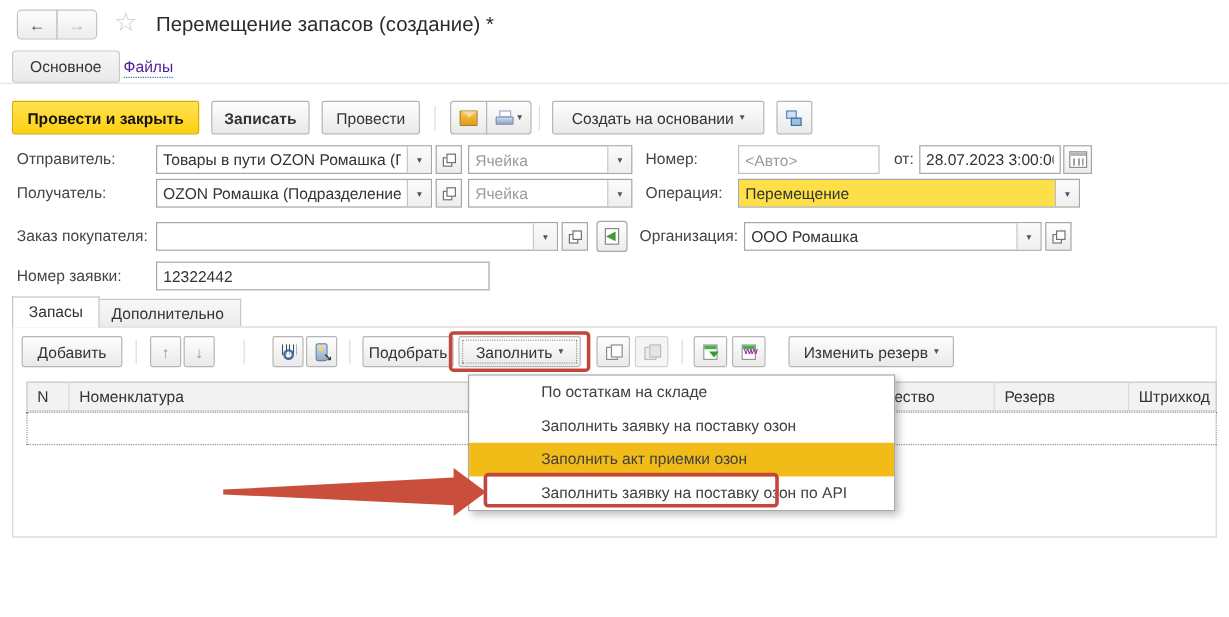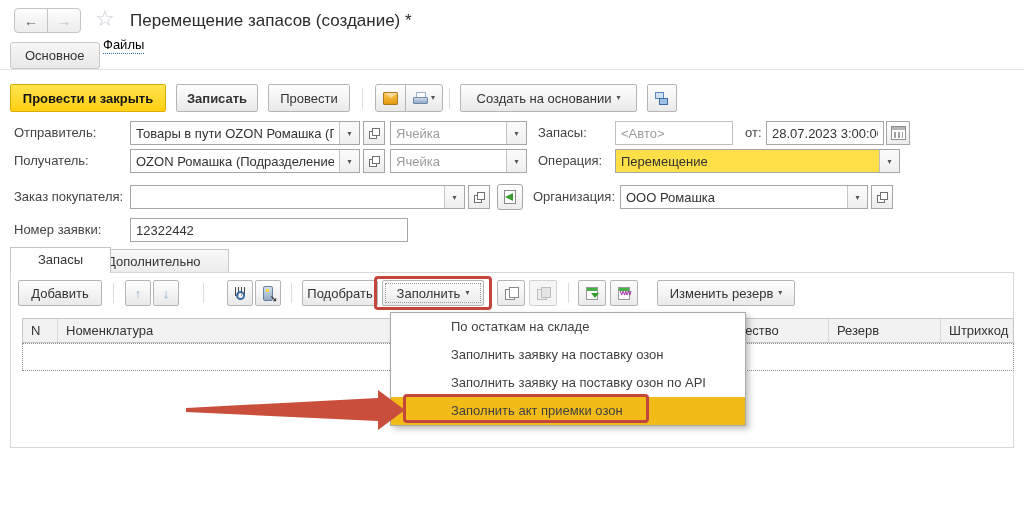--- a/index.html
+++ b/index.html
@@ -27,23 +27,23 @@
   .field.cream{background:#fbf0c7;}
   .field.cream .inp{background:#fde047;}
   .field.cream .dd{background:linear-gradient(#fbfbfb,#efefef);border-left-color:#bdbdbd;}
   .sqbtn{position:absolute;box-sizing:border-box;width:22px;height:24px;border:1px solid #a6a6a6;
          background:linear-gradient(#fff,#ececec);display:flex;align-items:center;justify-content:center;}
 
   .navbtn{position:absolute;box-sizing:border-box;width:34px;height:25px;background:linear-gradient(#fdfdfd,#ececec);
           border:1px solid #c3c3c3;display:flex;align-items:center;justify-content:center;font-size:14px;}
   .page-tab{position:absolute;top:42px;height:27px;line-height:25px;padding:0 14px;background:linear-gradient(#f6f6f6,#e9e9e9);
             border:1px solid #c9c9c9;border-radius:3px;color:#333;box-sizing:border-box;}
-  .link-tab{position:absolute;top:37px;color:#000000;border-bottom:1px dotted #2e6db4;line-height:16px;cursor:pointer;}
-
-  .sec-tab{position:absolute;box-sizing:border-box;padding:0 27px;line-height:24px;white-space:nowrap;}
+  .link-tab{position:absolute;top:48px;color:#4c1d95;border-bottom:1px dotted #2e6db4;line-height:16px;cursor:pointer;}
+
+  .sec-tab{position:absolute;box-sizing:border-box;padding:0 13px;line-height:24px;white-space:nowrap;}
   .sec-tab.active{top:247px;height:26px;background:#fff;border:1px solid #c4c4c4;border-bottom:none;z-index:3;}
   .sec-tab.inactive{top:249px;height:23px;background:linear-gradient(#f8f8f8,#ececec);border:1px solid #c8c8c8;border-bottom:none;}
   .panel{position:absolute;left:10px;top:272px;width:1004px;height:176px;border:1px solid #d6d6d6;background:#fff;box-sizing:border-box;}
 
   .thead{position:absolute;left:22px;top:318px;width:992px;height:25px;display:flex;background:#f2f2f2;
          border:1px solid #c6c6c6;box-sizing:border-box;z-index:1;}
   .thead .th{box-sizing:border-box;border-right:1px solid #d9d9d9;padding:0 8px;line-height:23px;color:#333;
              overflow:hidden;white-space:nowrap;flex:0 0 auto;}
   .emptyrow{position:absolute;left:22px;top:343px;width:992px;height:28px;border:1px dotted #8f8f8f;background:#fff;box-sizing:border-box;z-index:1;}
 
@@ -132,21 +132,21 @@
     <input class="inp" value="Товары в пути OZON Ромашка (По" style="">
     <span class="dd">▾</span>
   </div>
   <div class="sqbtn" style="left:363px;top:121px;">
     <span class="ic-open"></span>
   </div>
   <div class="field" style="left:390px;top:121px;width:137px;">
     <input class="inp" placeholder="Ячейка" style="">
     <span class="dd">▾</span>
   </div>
-  <div class="lbl" style="left:538px;top:121px;">Запасы:</div>
+  <div class="lbl" style="left:538px;top:121px;">Номер:</div>
   <div class="field" style="left:615px;top:121px;width:118px;border-color:#c0c0c0;">
     <input class="inp" placeholder="&lt;Авто&gt;" style="">
   </div>
   <div class="lbl" style="left:745px;top:121px;">от:</div>
   <div class="field" style="left:766px;top:121px;width:118px;">
     <input class="inp" value="28.07.2023 3:00:00" style="">
   </div>
   <div class="sqbtn" style="left:886px;top:121px;width:24px;">
     <span class="ic-cal"></span>
   </div>
@@ -242,22 +242,22 @@
     <span class="th" style="width:643px;">Номенклатура</span>
     <span class="th" style="width:128px;">Количество</span>
     <span class="th" style="width:112px;">Резерв</span>
     <span class="th" style="width:74px;border-right:none;">Штрихкод</span>
   </div>
   <div class="emptyrow"></div>
 
   <div class="menu">
     <div class="mi">По остаткам на складе</div>
     <div class="mi">Заполнить заявку на поставку озон</div>
+    <div class="mi hl">Заполнить акт приемки озон</div>
     <div class="mi">Заполнить заявку на поставку озон по API</div>
-    <div class="mi hl">Заполнить акт приемки озон</div>
   </div>
 
   <div class="ann-rect" style="left:374px;top:276px;width:118px;height:34px;"></div>
   <div class="ann-rect" style="left:403px;top:394px;width:246px;height:29px;"></div>
   <svg width="1024" height="514" style="position:absolute;left:0;top:0;pointer-events:none;z-index:30;">
     <polygon points="186,408 378,398 378,390 405,410 378,430 378,421 186,412" fill="#c94f3c"></polygon>
   </svg>
 
 </div>
 

